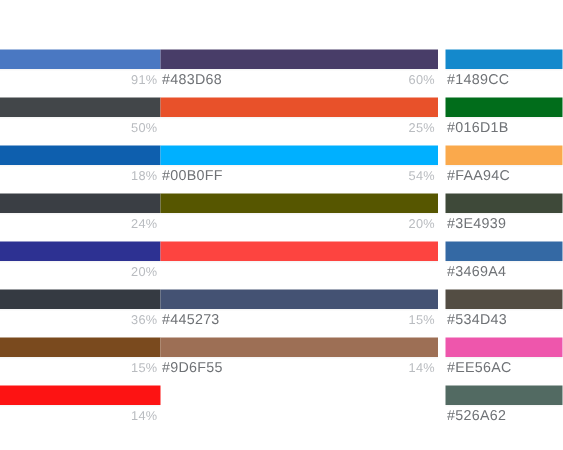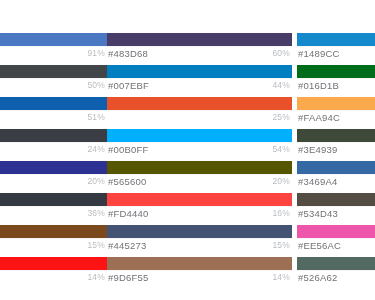--- a/index.html
+++ b/index.html
@@ -120,21 +120,21 @@
           <div class="meta">
             <span class="hex"></span>
             <span class="pct">50%</span>
           </div>
         </div>
         <div class="row">
           <div class="bar" style="background: rgb(14, 95, 174);"></div>
           <div class="rule"></div>
           <div class="meta">
             <span class="hex"></span>
-            <span class="pct">51%</span>
+            <span class="pct">18%</span>
           </div>
         </div>
         <div class="row">
           <div class="bar" style="background: rgb(58, 62, 68);"></div>
           <div class="rule"></div>
           <div class="meta">
             <span class="hex"></span>
             <span class="pct">24%</span>
           </div>
         </div>
@@ -174,57 +174,44 @@
       <div class="col col-1">
         <div class="row">
           <div class="bar" style="background: rgb(72, 61, 104);"></div>
           <div class="rule"></div>
           <div class="meta">
             <span class="hex">#483D68</span>
             <span class="pct">60%</span>
           </div>
         </div>
         <div class="row">
-          <div class="bar" style="background: rgb(0, 126, 191);"></div>
-          <div class="rule"></div>
-          <div class="meta">
-            <span class="hex">#007EBF</span>
-            <span class="pct">44%</span>
-          </div>
-        </div>
-        <div class="row">
           <div class="bar" style="background: rgb(232, 81, 42);"></div>
           <div class="rule"></div>
           <div class="meta">
             <span class="pct">25%</span>
           </div>
         </div>
         <div class="row">
           <div class="bar" style="background: rgb(0, 176, 255);"></div>
           <div class="rule"></div>
           <div class="meta">
             <span class="hex">#00B0FF</span>
             <span class="pct">54%</span>
           </div>
         </div>
         <div class="row">
           <div class="bar" style="background: rgb(86, 86, 0);"></div>
           <div class="rule"></div>
           <div class="meta">
-            <span class="hex">#565600</span>
             <span class="pct">20%</span>
           </div>
         </div>
         <div class="row">
           <div class="bar" style="background: rgb(253, 68, 64);"></div>
           <div class="rule"></div>
-          <div class="meta">
-            <span class="hex">#FD4440</span>
-            <span class="pct">16%</span>
-          </div>
         </div>
         <div class="row">
           <div class="bar" style="background: rgb(68, 82, 115);"></div>
           <div class="rule"></div>
           <div class="meta">
             <span class="hex">#445273</span>
             <span class="pct">15%</span>
           </div>
         </div>
         <div class="row">

